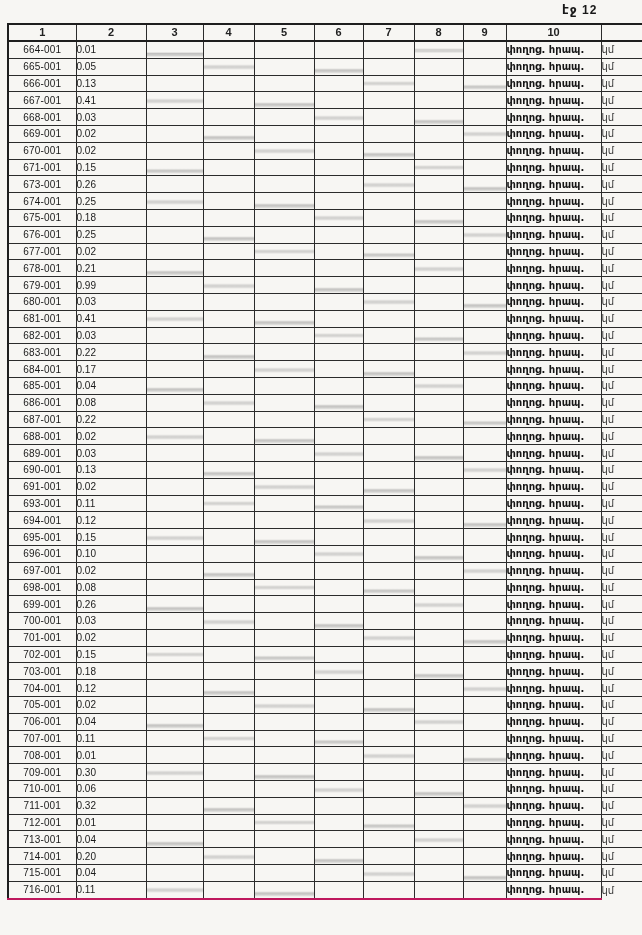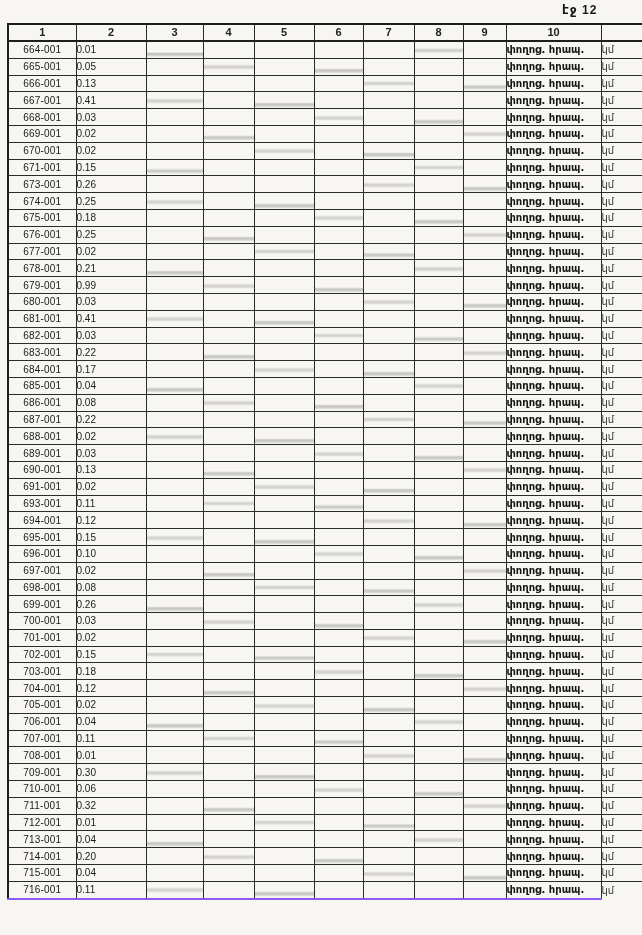--- a/index.html
+++ b/index.html
@@ -42,21 +42,21 @@
     border-right:2px solid #1e1e1e;
     color:#151515;
     font-family:"DejaVu Sans","Liberation Sans",sans-serif;
     margin-top:24px;
   }
   th.note, td.note{
     border:none;background:transparent;
     font-size:8px;color:#3a3a3a;text-align:left;padding-left:15px;
     font-family:"DejaVu Sans","Liberation Sans",sans-serif;
   }
-  table.doc tr:last-child td{border-bottom:2px solid #8b5cf6;}
+  table.doc tr:last-child td{border-bottom:2px solid #be185d;}
   table.doc tr:last-child td.note{border-bottom:none;}
   
   td.sm-b{background:linear-gradient(to bottom,transparent 62%,rgba(110,110,110,.38) 72%,rgba(130,130,130,.30) 86%,transparent 94%);}
   td.sm-m{background:linear-gradient(to bottom,transparent 38%,rgba(120,120,120,.30) 48%,rgba(120,120,120,.26) 60%,transparent 70%);}
 </style>
 </head>
 <body>
 
 <div class="page">
   <div class="page-label">էջ 12</div>

